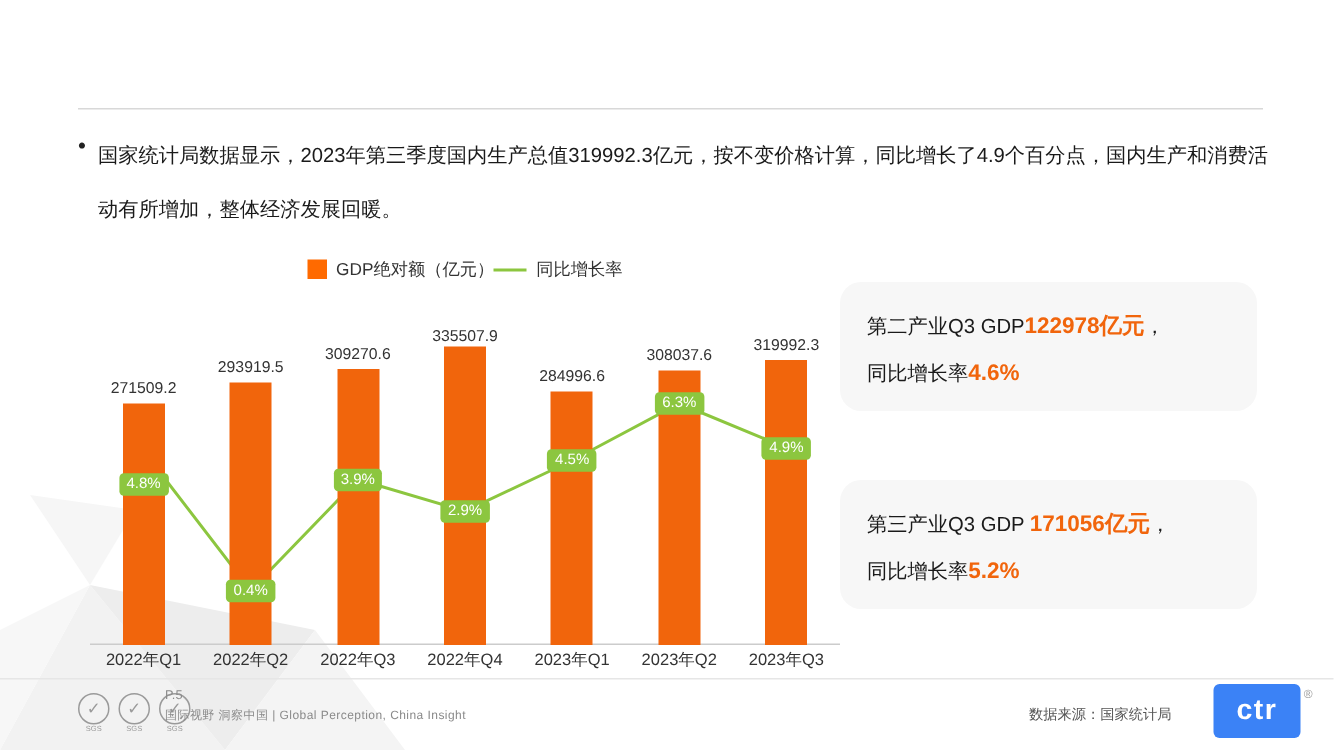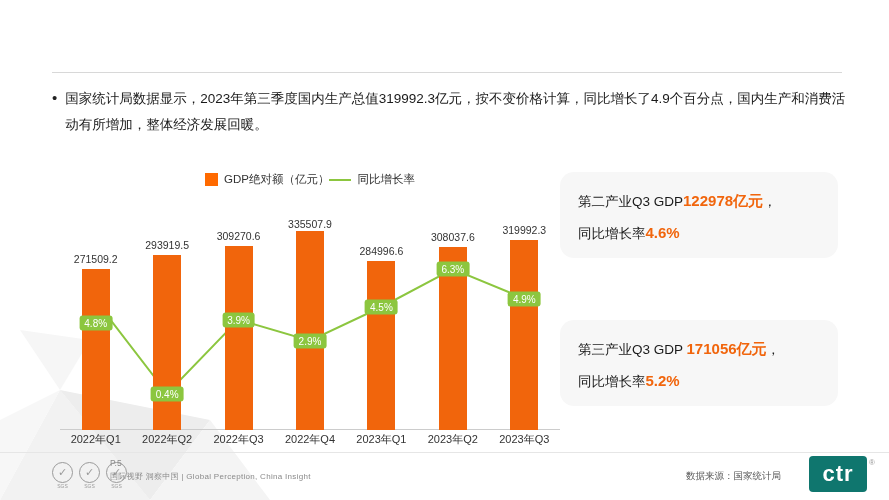--- a/index.html
+++ b/index.html
@@ -12,21 +12,21 @@
 
   
   .title-wrap{position:absolute;left:52px;top:22px;display:flex;align-items:center;}
   .title-bar{width:5px;height:34px;background:#ff6a00;margin-right:12px;}
   .title-text{font-size:27px;font-weight:bold;color:#1a1a1a;letter-spacing:1px;}
   .title-underline{position:absolute;left:52px;top:72px;width:790px;height:1px;background:#d8d8d8;}
 
   
   .bullet{position:absolute;left:52px;top:86px;width:800px;display:flex;}
   .bullet-dot{font-size:15px;color:#222;margin-right:8px;line-height:24px;}
-  .bullet-text{font-size:13.5px;color:#1a1a1a;line-height:26px;width:790px;}
+  .bullet-text{font-size:13.5px;color:#1a1a1a;line-height:36px;width:790px;}
 
   
   .chart-box{position:absolute;left:60px;top:140px;width:500px;height:320px;}
   .chart-title{position:absolute;left:0;top:0;width:500px;text-align:center;
       font-size:13.5px;font-weight:bold;color:#222;}
   .legend{position:absolute;left:0;top:32px;width:500px;display:flex;justify-content:center;align-items:center;}
   .legend-item{display:flex;align-items:center;font-size:11.5px;color:#333;}
   .lg-swatch{width:13px;height:13px;background:#ff6a00;margin-right:6px;}
   .lg-line{width:22px;height:0;border-top:2px solid #8cc63f;margin-right:6px;}
 
@@ -36,38 +36,38 @@
   .xlabel{flex:1;text-align:center;font-size:11px;color:#333;}
 
   .bar{position:absolute;bottom:0;background:#f1650c;width:28px;}
   .barval{position:absolute;font-size:10.5px;color:#333;white-space:nowrap;text-align:center;}
 
   .pt-label{position:absolute;background:#8cc63f;color:#ffffff;font-size:10px;
      border-radius:3px;padding:2px 5px;white-space:nowrap;transform:translate(-50%,-50%);}
 
   
   .card{position:absolute;background:#f7f7f7;border-radius:14px;}
-  .card1{left:560px;top:172px;width:278px;height:86px;}
+  .card1{left:560px;top:188px;width:278px;height:86px;}
   .card2{left:560px;top:320px;width:278px;height:86px;}
   .card-line{position:absolute;left:18px;font-size:13.5px;color:#1a1a1a;white-space:nowrap;}
   .card-line.l1{top:20px;}
   .card-line.l2{top:52px;}
   .hl{color:#f1650c;font-weight:bold;font-size:15px;}
 
   
   .footer-line{position:absolute;left:0;top:452px;width:889px;height:1px;background:#e6e6e6;}
   .seal-row{position:absolute;left:52px;top:462px;display:flex;gap:6px;}
   .seal{width:19px;height:19px;border-radius:50%;border:1.4px solid #9a9a9a;color:#9a9a9a;
         font-size:8px;display:flex;align-items:center;justify-content:center;position:relative;}
   .seal-sub{position:absolute;left:0;top:20px;font-size:5px;color:#9a9a9a;width:19px;text-align:center;}
   .p5{position:absolute;left:110px;top:458px;font-size:8.5px;color:#8a8a8a;}
   .slogan{position:absolute;left:110px;top:471px;font-size:8px;color:#8a8a8a;letter-spacing:.3px;}
   .source{position:absolute;right:108px;top:470px;font-size:9.5px;color:#555;}
-  .ctr-logo{position:absolute;right:22px;top:456px;width:58px;height:36px;background:#0f766e;
-      border-radius:4px;color:#fff;font-size:22px;font-weight:bold;display:flex;align-items:center;justify-content:center;letter-spacing:1px;}
+  .ctr-logo{position:absolute;right:22px;top:456px;width:58px;height:36px;background:#3b82f6;
+      border-radius:4px;color:#fff;font-size:19px;font-weight:bold;display:flex;align-items:center;justify-content:center;letter-spacing:1px;}
   .reg{position:absolute;right:14px;top:458px;font-size:8px;color:#9a9a9a;}
 </style>
 </head>
 <body>
 
 <div class="page">
 
   <div class="poly-bg">
     <svg width="330" height="230" viewBox="0 0 330 230">
       <polygon points="0,230 60,120 150,230" fill="#f2f2f2"></polygon>

